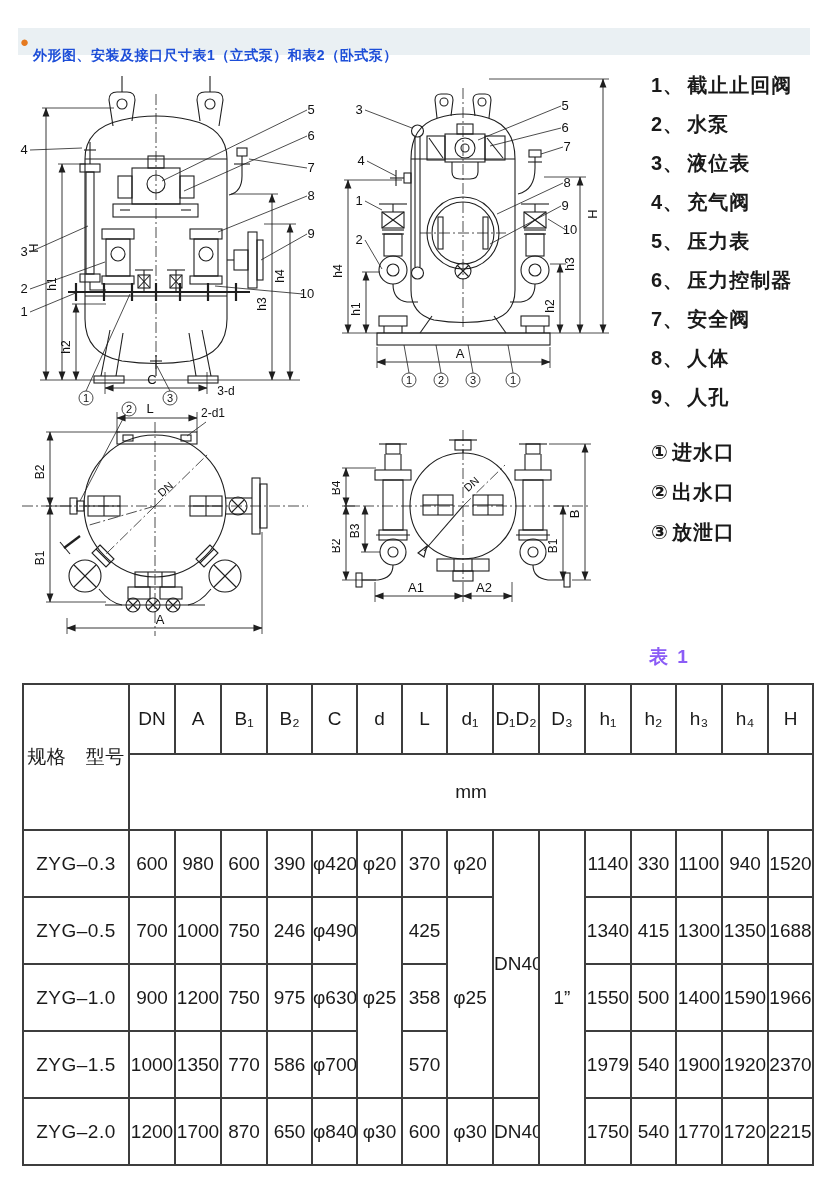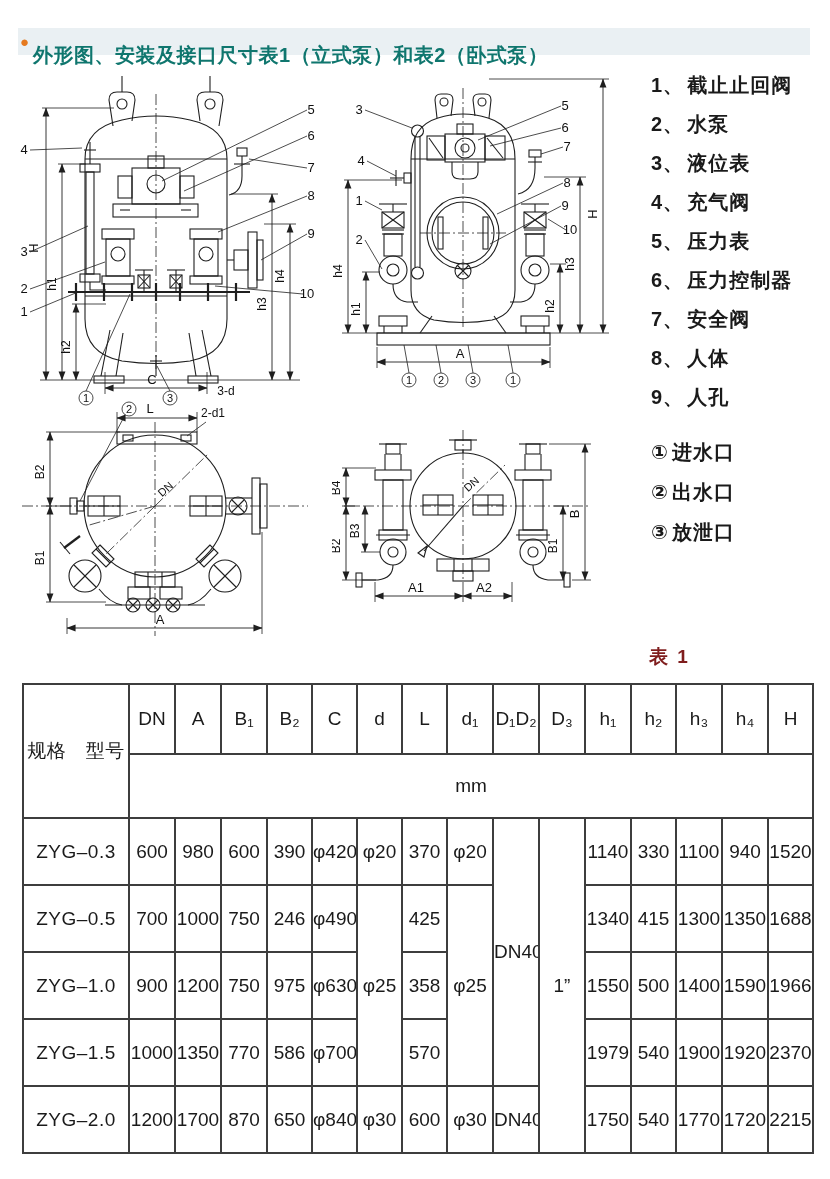--- a/index.html
+++ b/index.html
@@ -2,35 +2,35 @@
 <html><head>
 <meta charset="utf-8">
 <style>
   html,body{margin:0;padding:0;background:#fff;}
   body{width:830px;height:1179px;position:relative;overflow:hidden;
        font-family:"Liberation Sans","DejaVu Sans",sans-serif;color:#1a1a1a;}
   
   .titlebar{position:absolute;left:18px;top:28px;width:792px;height:27px;background:#eaf0f3;
             display:flex;align-items:center;box-sizing:border-box;padding-left:2px;}
   .bullet{color:#e5791e;font-size:15px;line-height:1;margin-right:4px;}
-  .title{color:#0f766e;font-size:20px;font-weight:bold;letter-spacing:.5px;margin-top:28px;}
+  .title{color:#1d4ed8;font-size:14px;font-weight:bold;letter-spacing:.5px;margin-top:28px;}
   
   .legend{position:absolute;left:651px;top:66px;width:178px;}
   .legend-item{display:flex;align-items:center;height:39px;font-size:20px;font-weight:bold;letter-spacing:1px;}
   .legend-item .num{margin-right:3px;}
   .ports{margin-top:15px;}
   .ports .legend-item{height:40px;}
-  .table-caption{position:absolute;left:649px;top:644px;color:#7f1d1d;font-size:19px;font-weight:bold;letter-spacing:2px;}
+  .table-caption{position:absolute;left:649px;top:644px;color:#8b5cf6;font-size:19px;font-weight:bold;letter-spacing:2px;}
   
   table.spec{position:absolute;left:22px;top:683px;width:788px;border-collapse:collapse;table-layout:fixed;}
   table.spec td{border:2px solid #3d3d3d;text-align:center;vertical-align:middle;
                 font-size:19px;padding:0;overflow:hidden;white-space:nowrap;}
   td.hdr{font-size:20px;}
   td.model{font-size:19px;letter-spacing:.5px;border-radius:23px;}
-  tr.h1{height:70px;} tr.h2{height:64px;}
+  tr.h1{height:70px;} tr.h2{height:76px;}
   tr.dr{height:67px;}
   
   svg.fig{position:absolute;}
   .s line,.s path,.s rect,.s circle{stroke:#1f1f1f;stroke-width:1.1;fill:none;}
   .sf{fill:#1f1f1f;stroke:none;}
   .thk{stroke-width:2.2 !important;}
   .ldr{stroke:#1f1f1f;stroke-width:.8;fill:none;}
   .cl{stroke:#1f1f1f;stroke-width:.8;fill:none;stroke-dasharray:11 3 2 3;}
   .dim{stroke:#1f1f1f;stroke-width:.9;fill:none;}
   .ext{stroke:#1f1f1f;stroke-width:.8;fill:none;}

